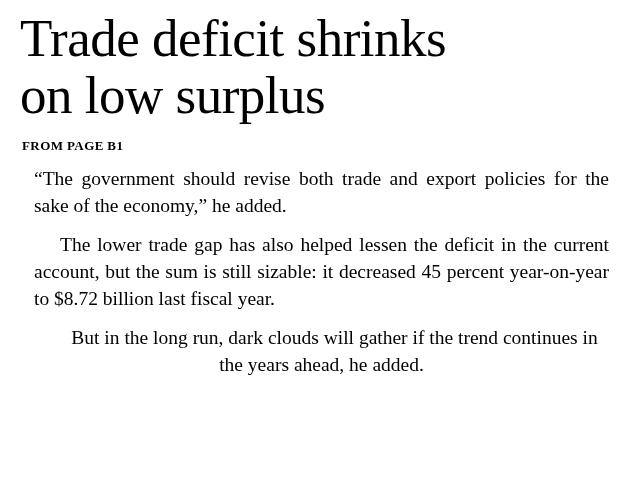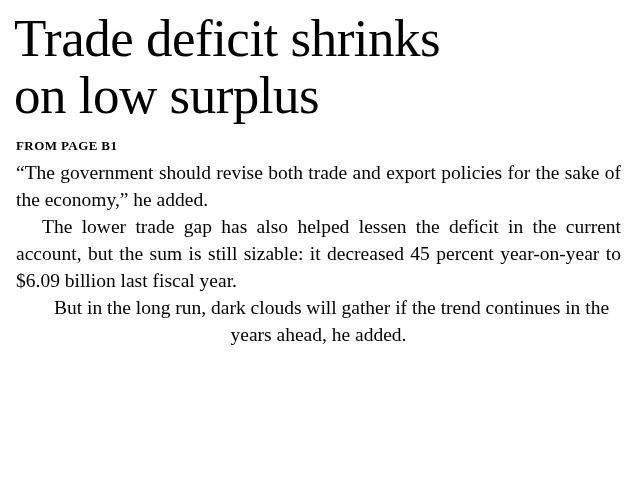--- a/index.html
+++ b/index.html
@@ -11,21 +11,21 @@
     width: 629px;
     height: 504px;
     overflow: hidden;
     font-family: "Liberation Serif", serif;
     color: #000000;
   }
   .page {
     width: 629px;
     height: 504px;
     box-sizing: border-box;
-    padding: 10px 6px 0 14px;
+    padding: 10px 6px 0 20px;
     position: relative;
     border-radius: 11px;
   }
   .headline {
     font-family: "Liberation Serif", serif;
     font-size: 53px;
     line-height: 1.08;
     font-weight: 400;
     letter-spacing: -0.5px;
     margin: 0 0 2px 0;
@@ -46,21 +46,21 @@
   .body-copy {
     font-family: "Liberation Serif", serif;
     font-size: 19.5px;
     line-height: 1.38;
     text-align: justify;
     text-justify: inter-word;
     margin: 0;
     padding: 0 2px 0 2px;
   }
   .para {
-    margin: 0;
+    margin: 12px;
     text-align: justify;
     text-indent: 0;
   }
   .para.indent {
     text-indent: 26px;
   }
   .para:last-child {
     text-align: center;
   }
 </style>
@@ -71,17 +71,17 @@
 
   <h1 class="headline">
     <span class="hl-line">Trade deficit shrinks</span>
     <span class="hl-line">on low surplus</span>
   </h1>
 
   <div class="jumpline">FROM PAGE B1</div>
 
   <div class="body-copy">
     <p class="para">“The government should revise both trade and export policies for the sake of the economy,” he added.</p>
-    <p class="para indent">The lower trade gap has also helped lessen the deficit in the current account, but the sum is still sizable: it decreased 45 percent year-on-year to $6.09 billion last fiscal year.</p>
+    <p class="para indent">The lower trade gap has also helped lessen the deficit in the current account, but the sum is still sizable: it decreased 45 percent year-on-year to $8.72 billion last fiscal year.</p>
     <p class="para indent">But in the long run, dark clouds will gather if the trend continues in the years ahead, he added.</p>
   </div>
 
 </div>
 
 </body></html>

